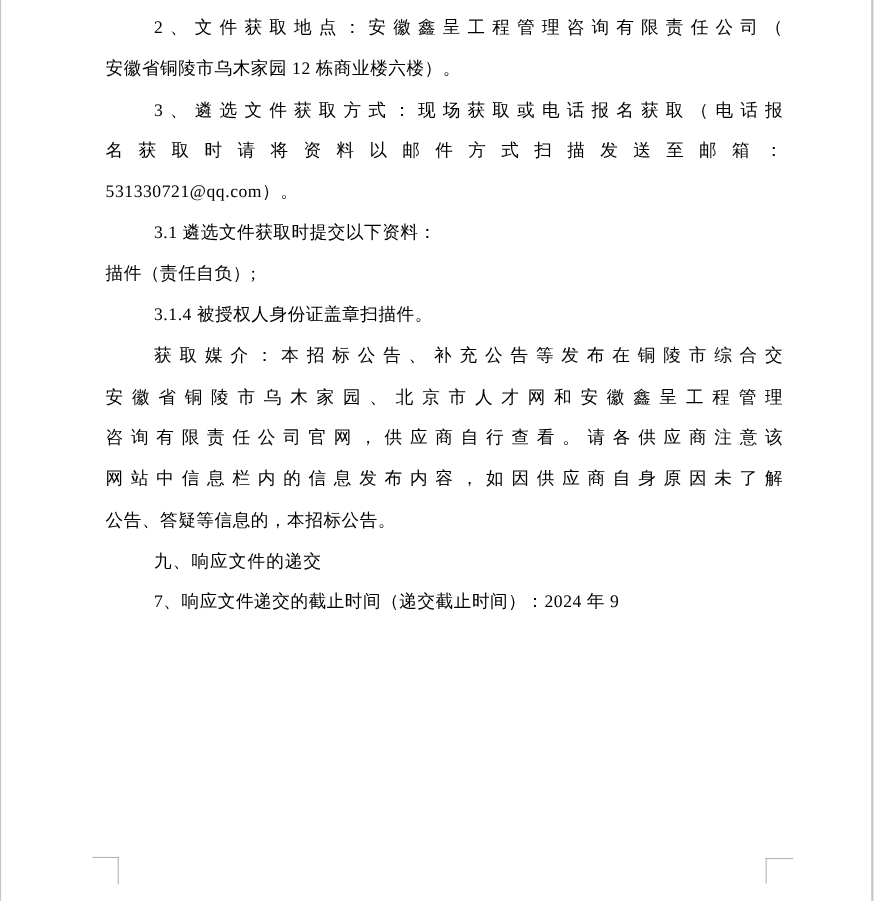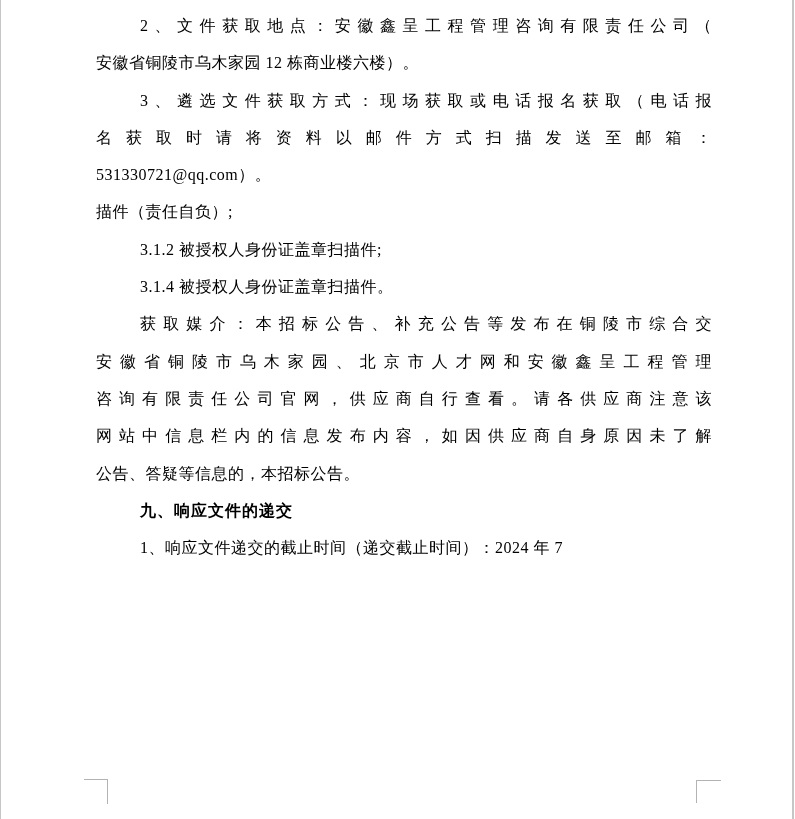--- a/index.html
+++ b/index.html
@@ -42,21 +42,21 @@
     white-space: normal;
     text-align: justify;
     text-align-last: justify;
     text-justify: inter-character;
   }
   .ln.indent {
     text-indent: 44px;
   }
   .ln.heading {
     font-family: "Liberation Sans", "DejaVu Sans", sans-serif;
-    font-weight: bold;
+    font-weight: normal;
     letter-spacing: 1px;
   }
   .crop-mark {
     position: absolute;
     box-sizing: border-box;
   }
   .crop-mark.bottom-left {
     left: 84px;
     top: 779px;
     width: 24px;
@@ -78,26 +78,26 @@
 
 <div class="page-edge left"></div>
 <div class="page-edge right"></div>
 
 <div class="doc-body">
   <div class="ln indent jfull">2、文件获取地点：安徽鑫呈工程管理咨询有限责任公司（</div>
   <div class="ln">安徽省铜陵市乌木家园 12 栋商业楼六楼）。</div>
   <div class="ln indent jfull">3、遴选文件获取方式：现场获取或电话报名获取（电话报</div>
   <div class="ln jfull">名获取时请将资料以邮件方式扫描发送至邮箱：</div>
   <div class="ln">531330721@qq.com）。</div>
+  <div class="ln indent">3.1 遴选文件获取时提交以下资料：</div>
   <div class="ln">描件（责任自负）;</div>
-  <div class="ln indent">3.1.2 被授权人身份证盖章扫描件;</div>
   <div class="ln indent">3.1.4 被授权人身份证盖章扫描件。</div>
   <div class="ln indent jfull">获取媒介：本招标公告、补充公告等发布在铜陵市综合交</div>
   <div class="ln jfull">安徽省铜陵市乌木家园、北京市人才网和安徽鑫呈工程管理</div>
   <div class="ln jfull">咨询有限责任公司官网，供应商自行查看。请各供应商注意该</div>
   <div class="ln jfull">网站中信息栏内的信息发布内容，如因供应商自身原因未了解</div>
   <div class="ln">公告、答疑等信息的，本招标公告。</div>
   <div class="ln indent heading">九、响应文件的递交</div>
-  <div class="ln indent">1、响应文件递交的截止时间（递交截止时间）：2024 年 7</div>
+  <div class="ln indent">7、响应文件递交的截止时间（递交截止时间）：2024 年 9</div>
 </div>
 
 <div class="crop-mark bottom-left"></div>
 <div class="crop-mark bottom-right"></div>
 
 </body></html>

